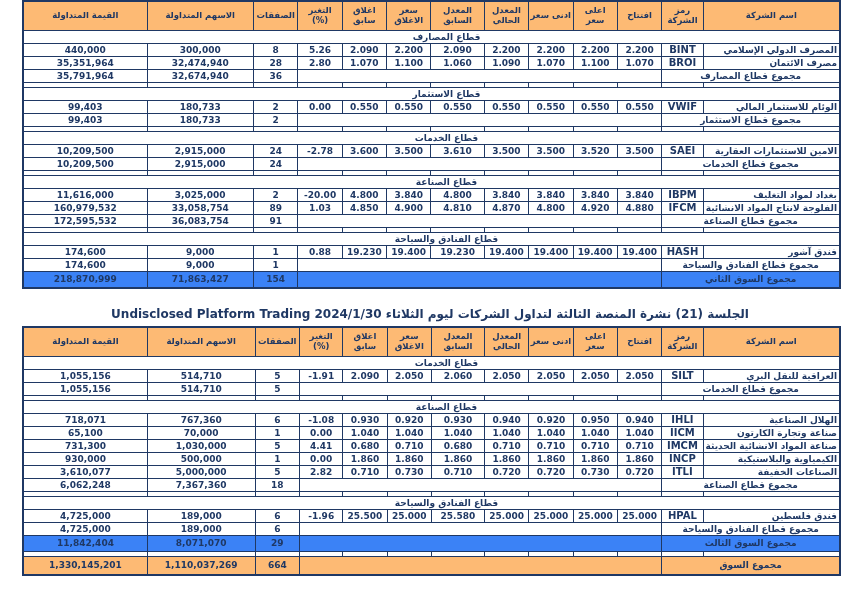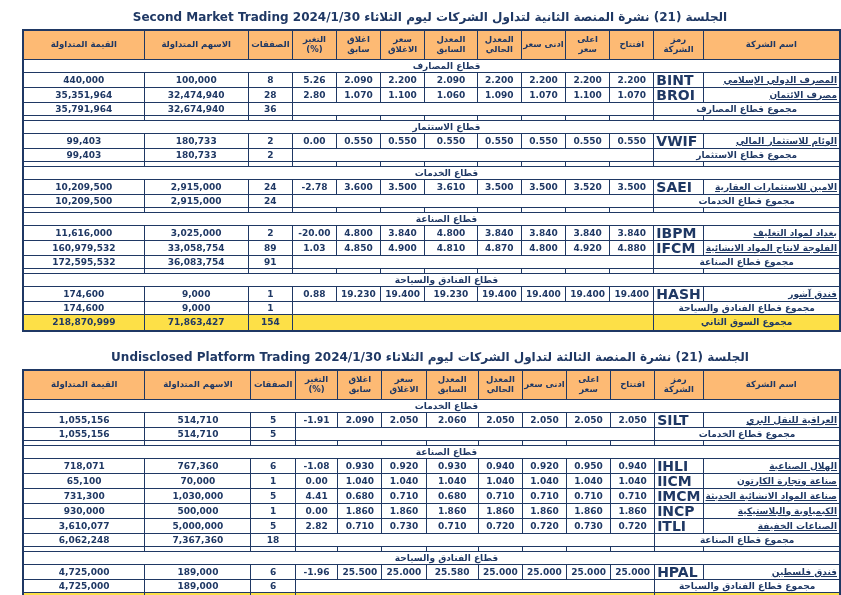--- a/index.html
+++ b/index.html
@@ -13,32 +13,31 @@
          font-size:12px;font-weight:bold;color:var(--ink);white-space:nowrap;}
   .title.first{padding-top:10px;}
   .title.second{margin-top:18px;}
   table{border-collapse:collapse;table-layout:fixed;direction:rtl;
         margin:0 0 0 22px;border:2px solid var(--line);}
   th,td{border:1px solid var(--line);font-weight:bold;color:var(--ink);
         overflow:hidden;text-align:center;vertical-align:middle;}
   th{background:#fdba74;height:28px;font-size:8.5px;padding:0 1px;line-height:1.15;}
   td{height:12px;font-size:9px;padding:0 2px;line-height:1;white-space:nowrap;}
   td.num{direction:ltr;text-align:center;}
-  td.name-cell{text-align:right;text-decoration:underline;}
-  td.code-cell{direction:ltr;text-align:left;font-size:14px;}
+  td.name-cell{text-align:right;}
+  td.code-cell{direction:ltr;text-align:center;font-size:10px;}
   tr.sector-row td{height:12px;padding-left:32px;}
   tr.spacer td{height:4px;}
-  tr.market-total td{background:#fde047;height:15px;}
+  tr.market-total td{background:#3b82f6;height:15px;}
   tr.grand-total td{background:#fdba74;height:17px;}
 </style>
 </head>
 <body>
 
 <div class="page">
-  <div class="title first">الجلسة (21) نشرة المنصة الثانية لتداول الشركات ليوم الثلاثاء Second Market Trading 2024/1/30</div>
   <table>
       <colgroup>
         <col style="width: 116px;">
         <col style="width: 42px;">
         <col style="width: 45px;">
         <col style="width: 45px;">
         <col style="width: 45px;">
         <col style="width: 45px;">
         <col style="width: 55px;">
         <col style="width: 45px;">
@@ -74,21 +73,21 @@
           <td class="code-cell">BINT</td>
           <td class="num">2.200</td>
           <td class="num">2.200</td>
           <td class="num">2.200</td>
           <td class="num">2.200</td>
           <td class="num">2.090</td>
           <td class="num">2.200</td>
           <td class="num">2.090</td>
           <td class="num">5.26</td>
           <td class="num">8</td>
-          <td class="num">100,000</td>
+          <td class="num">300,000</td>
           <td class="num">440,000</td>
         </tr>
         <tr>
           <td class="name-cell">مصرف الائتمان</td>
           <td class="code-cell">BROI</td>
           <td class="num">1.070</td>
           <td class="num">1.100</td>
           <td class="num">1.070</td>
           <td class="num">1.090</td>
           <td class="num">1.060</td>

